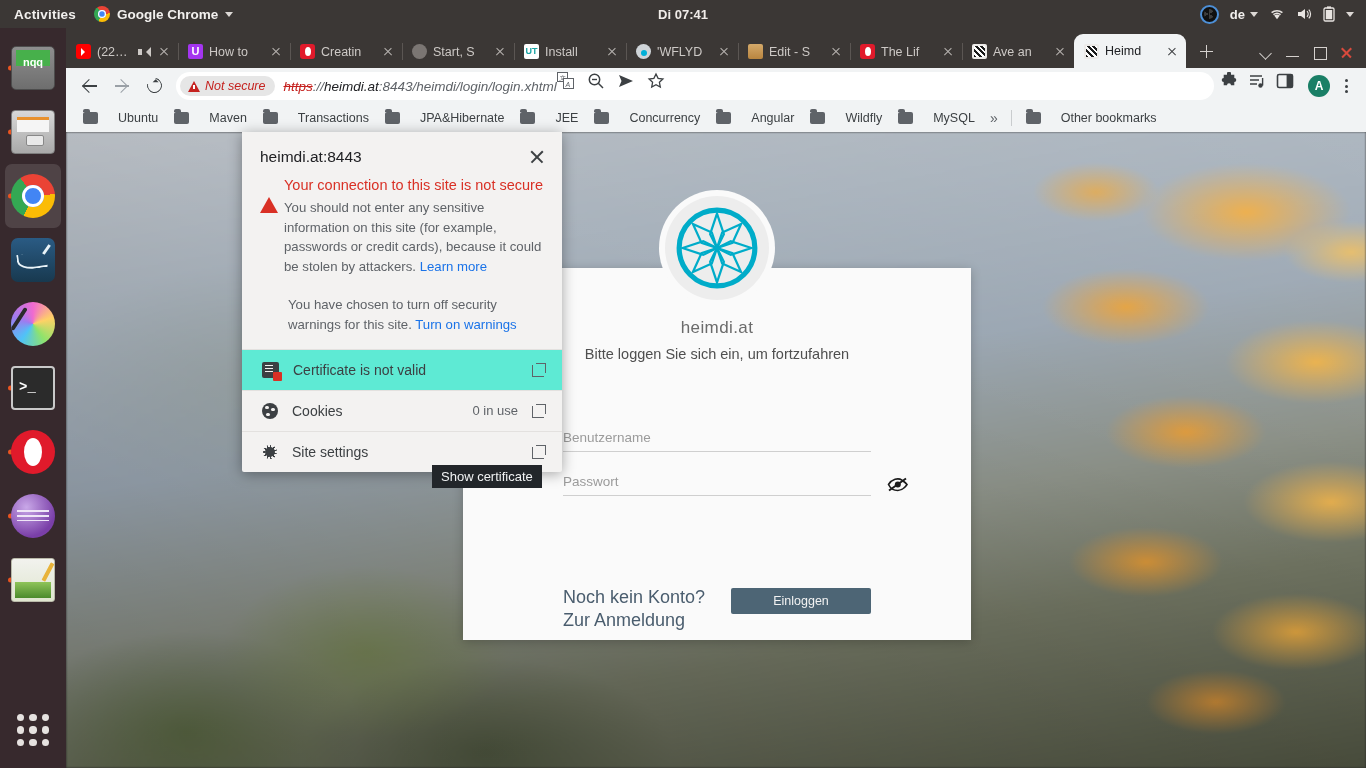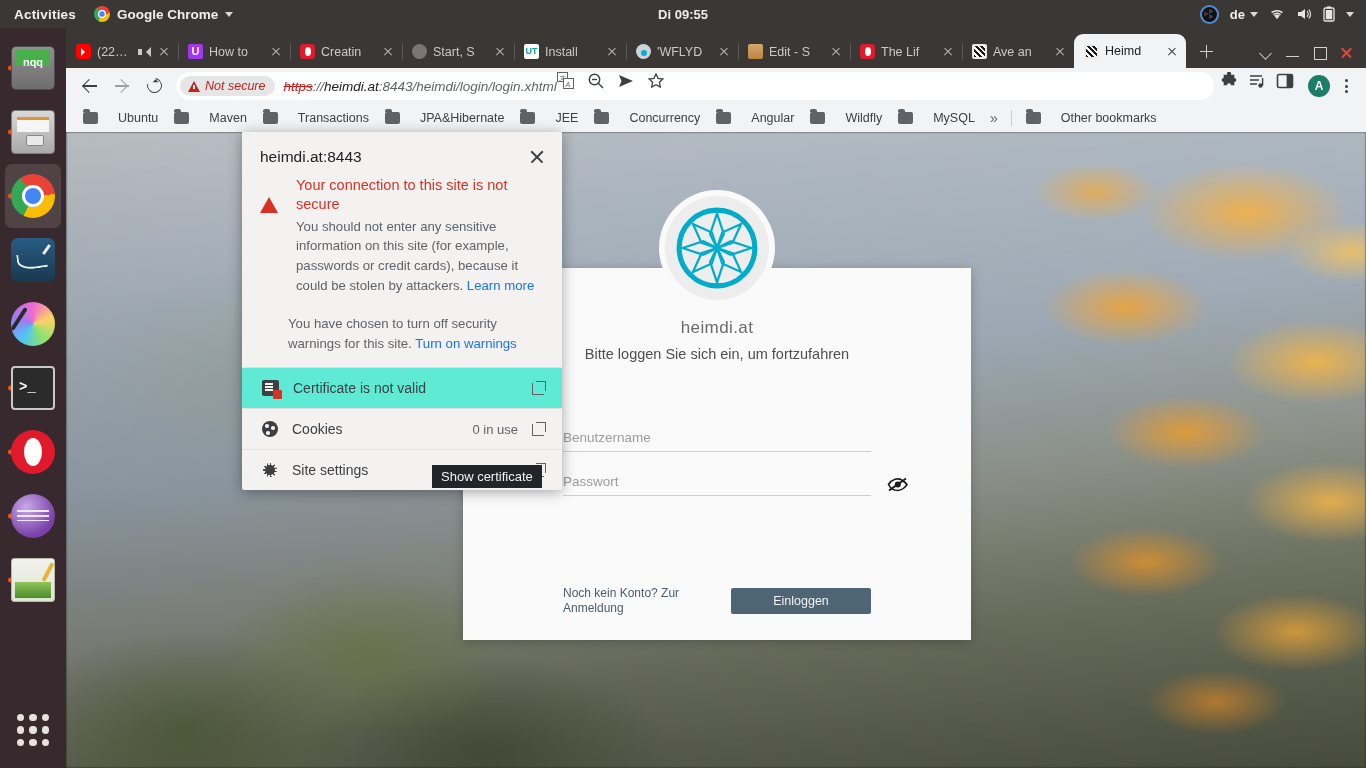--- a/index.html
+++ b/index.html
@@ -168,34 +168,34 @@
     box-shadow: 0 0 0 6px #fafafa; display:flex; align-items:center; justify-content:center; }
   #card-title { position:absolute; left:0; right:0; top:50px; text-align:center;
     color:#6b6b6b; font-size:17px; letter-spacing:.4px; }
   #card-sub { position:absolute; left:0; right:0; top:78px; text-align:center;
     color:#4f4f4f; font-size:14.5px; }
   .field { position:absolute; left:100px; width:308px; }
   .field input { width:100%; border:0; border-bottom:1px solid #cfcfcf; background:transparent;
     font-size:13.5px; padding:4px 0 6px; color:#333; font-family:"Liberation Sans",sans-serif; outline:none;}
   .field input::placeholder { color:#9b9b9b; }
   #eye { position:absolute; right:-36px; bottom:4px; width:20px; height:16px; }
-  #signup { position:absolute; left:100px; top:318px; width:150px; color:#4a5d6e; font-size:12px; line-height:1.25; }
+  #signup { position:absolute; left:100px; top:318px; width:150px; color:#4a5d6e; font-size:18px; line-height:1.25; }
   #loginbtn { position:absolute; left:268px; top:320px; width:140px; height:26px; background:#4d6575;
     color:#f2f2f2; font-size:12.5px; border:0; border-radius:2px; cursor:pointer;
     font-family:"Liberation Sans",sans-serif; }
 
   
   #popup { position:absolute; left:176px; top:104px; width:320px; background:#f3f2f1;
     box-shadow:0 2px 14px rgba(0,0,0,.35); z-index:40; border-radius:0 0 2px 2px; }
   #pop-head { display:flex; align-items:flex-start; justify-content:space-between; padding:16px 16px 6px 18px; }
   #pop-site { font-size:15.5px; color:#202124; }
   #pop-x { width:18px; height:18px; position:relative; color:#3c4043; flex:0 0 auto; }
   #pop-x::before,#pop-x::after{content:"";position:absolute;left:1px;top:8px;width:16px;height:1.6px;background:currentColor;}
   #pop-x::before{transform:rotate(45deg);} #pop-x::after{transform:rotate(-45deg);}
-  #pop-body { display:flex; gap:18px; padding:4px 18px 14px 18px; }
+  #pop-body { display:flex; gap:6px; padding:4px 18px 14px 18px; }
   #pop-warnicon { width:18px; flex:0 0 auto; padding-top:4px; }
   .tri-red { width:0;height:0;border-left:9px solid transparent;border-right:9px solid transparent;
     border-bottom:16px solid #d93025; position:relative; }
   .tri-red::after{content:"";position:absolute;left:-1.5px;top:5px;width:3px;height:7px;background:#f3f2f1;border-radius:1px;}
   #pop-hl { color:#d93025; font-size:14.5px; line-height:1.3; margin-bottom:3px; }
   #pop-txt { color:#5f6368; font-size:13.2px; line-height:1.5; }
   .lnk { color:#1a73e8; cursor:pointer; }
   #pop-note { padding:4px 18px 14px 46px; color:#5f6368; font-size:13.2px; line-height:1.5; }
   .pop-row { display:flex; align-items:center; gap:14px; padding:12px 16px 12px 20px; font-size:14px; color:#3c4043;
     border-top:1px solid #e3e1df; }
@@ -231,21 +231,21 @@
 
 <div id="screen">
 
   <div id="topbar">
     <div id="activities">Activities</div>
     <div class="tb-app">
       <span class="chrome-dot"></span>
       <span>Google Chrome</span>
       <span class="caret"></span>
     </div>
-    <div id="tb-clock">Di 09:55</div>
+    <div id="tb-clock">Di 07:41</div>
     <div id="tb-right">
       <span class="aperture"></span>
       <span class="kbd">
         <span>de</span>
         <span class="caret"></span>
       </span>
       <svg width="16" height="14" viewBox="0 0 16 14">
         <path d="M8 12.2 L5.2 8.6 a4.6 4.6 0 0 1 5.6 0 Z" fill="#e8e4e1"></path>
         <path d="M2.6 5.6 a8.4 8.4 0 0 1 10.8 0" stroke="#e8e4e1" stroke-width="1.5" fill="none"></path>
         <path d="M4.4 7.6 a5.8 5.8 0 0 1 7.2 0" stroke="#e8e4e1" stroke-width="1.4" fill="none"></path>

